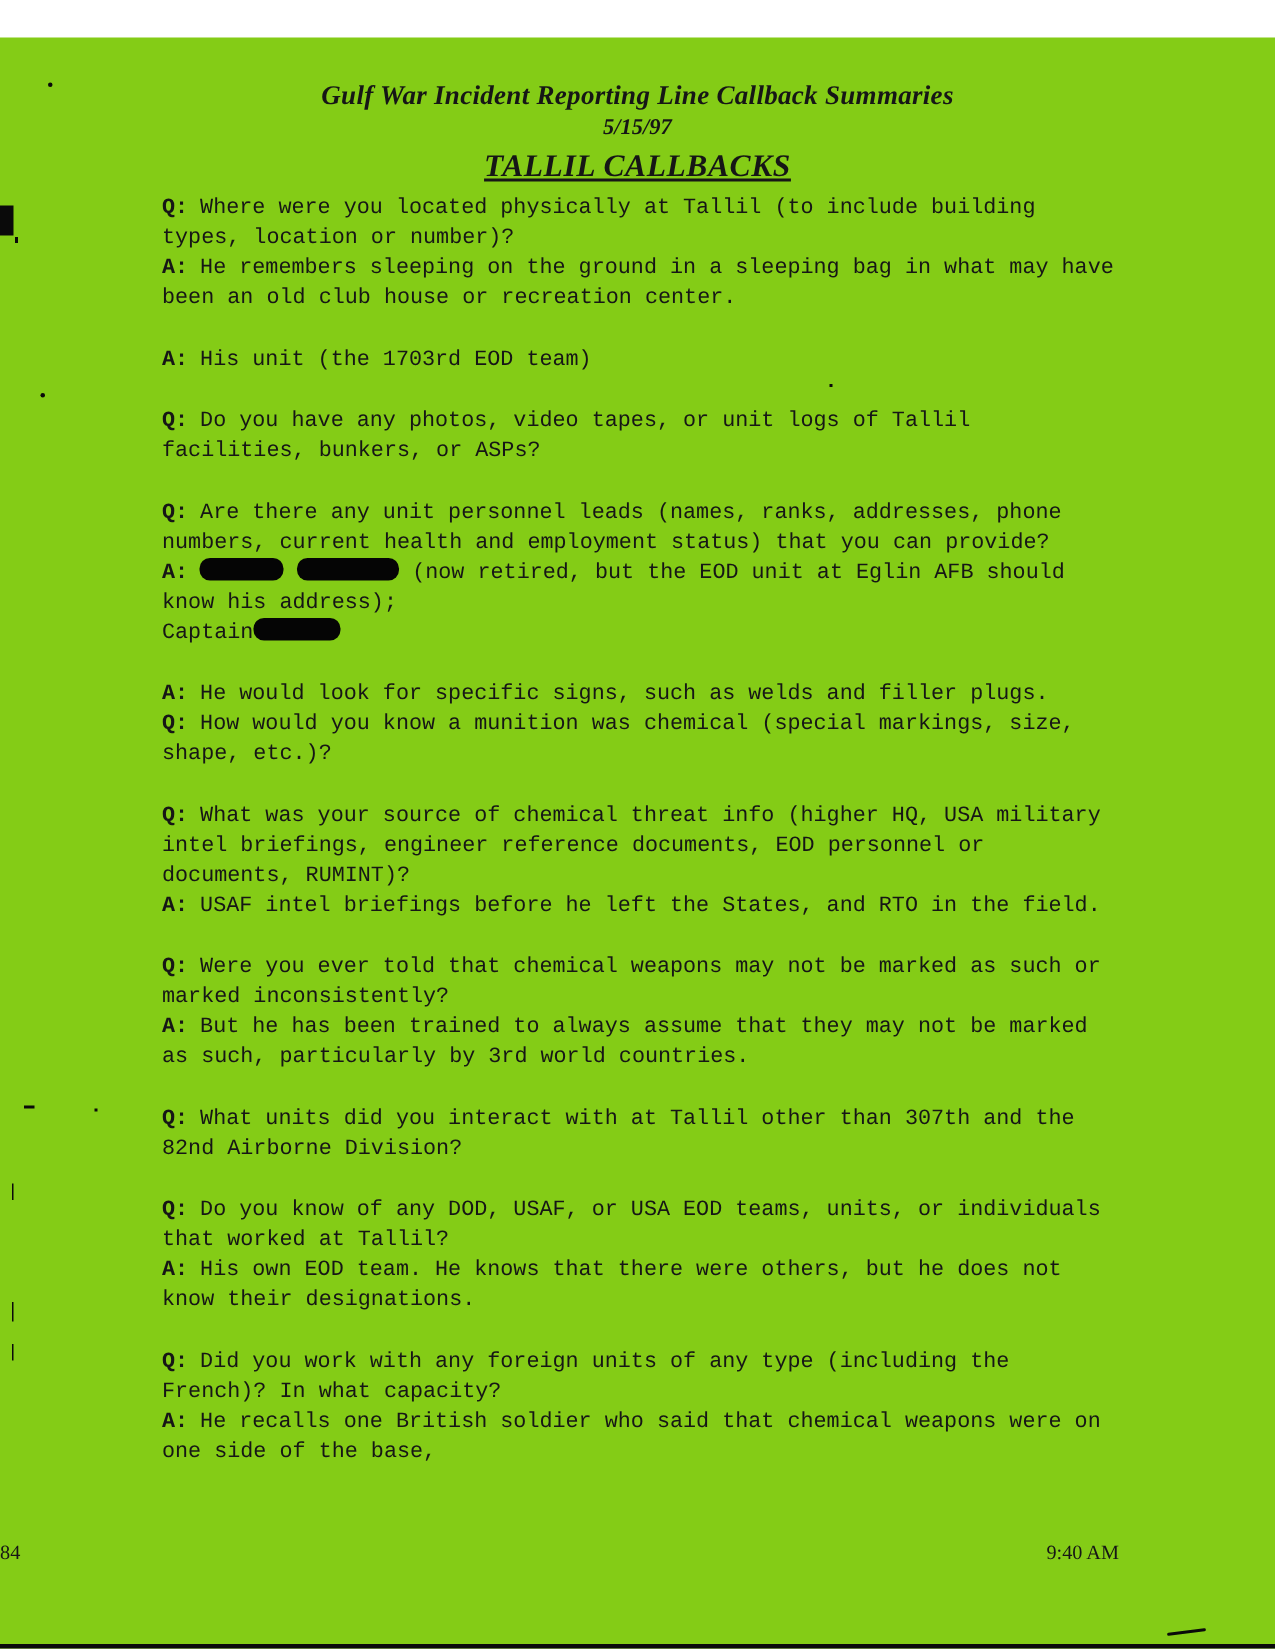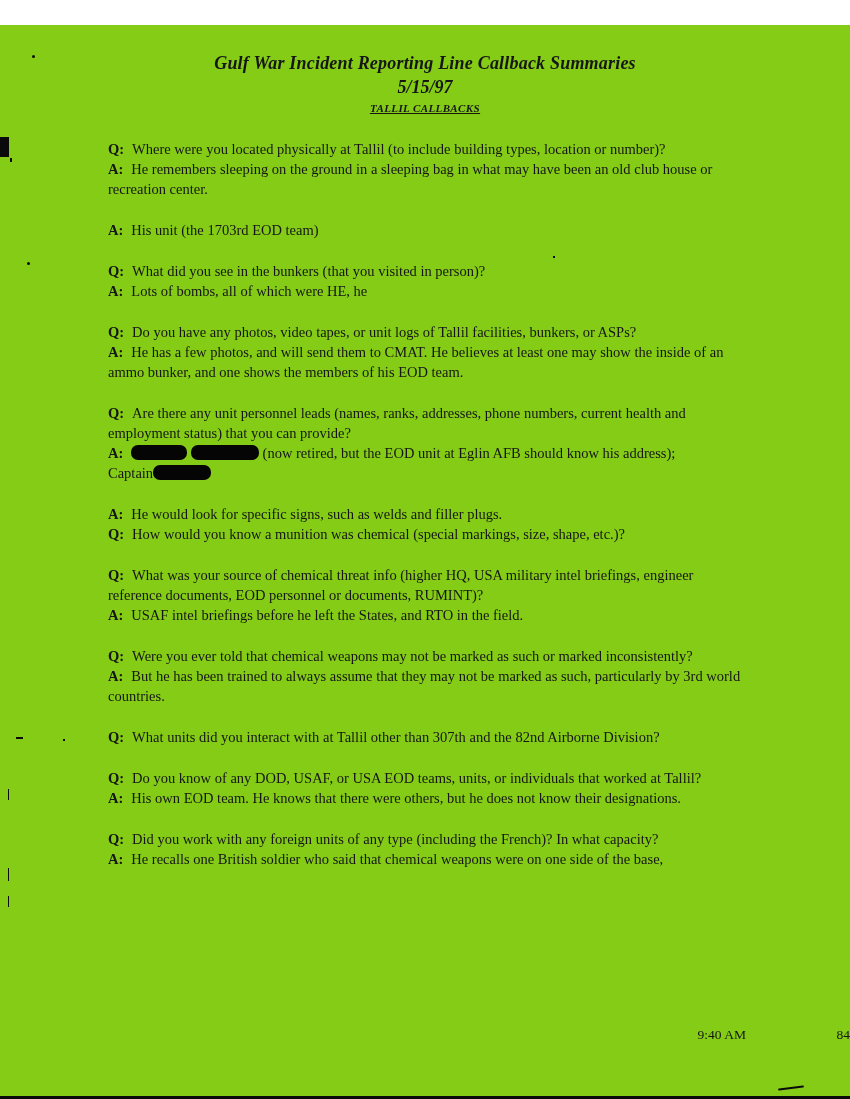--- a/index.html
+++ b/index.html
@@ -6,34 +6,34 @@
   html,body { width:850px; height:1099px; background:#ffffff; }
   .page {
     position:relative; width:850px; height:1099px;
     background:#84cc16; color:#161616;
     font-family:"Liberation Serif", serif;
     overflow:hidden;
     margin-top:25px;
   }
   .header { text-align:center; padding-top:28px; font-weight:bold; font-style:italic; }
   .doc-title { font-size:18px; letter-spacing:0.2px; }
-  .doc-date  { font-size:18px; margin-top:3px; }
-  .doc-subtitle { font-size:11px; margin-top:4px; text-decoration:underline; letter-spacing:0.4px; }
+  .doc-date  { font-size:15px; margin-top:3px; }
+  .doc-subtitle { font-size:21px; margin-top:4px; text-decoration:underline; letter-spacing:0.4px; }
 
-  .content { position:absolute; top:114px; left:108px; width:640px; }
+  .content { position:absolute; top:104px; left:108px; width:640px;font-family:Liberation Mono, monospace; }
   .qa-block { font-size:14.5px; line-height:20px; margin-bottom:21px; }
   .qa-line  { }
   .qa-label { font-weight:bold; margin-right:8px; }
   .redaction {
     display:inline-block; height:15px; background:#050505;
     border-radius:7px; vertical-align:-2px;
   }
 
   .footer { position:absolute; top:1002px; left:0; width:850px; height:20px; font-size:13.5px; }
-  .page-number { position:absolute; left:0; right:0; text-align:right; }
+  .page-number { position:absolute; left:0; right:0; text-align:left; }
   .time-stamp  { position:absolute; right:104px; top:0; }
 
   
   .art { position:absolute; background:#0a0a0a; }
   .art-left-block { left:0; top:112px; width:9px; height:20px; }
   .bar-bottom-1 { left:0; top:1071px; width:850px; height:9px; }
   .bar-bottom-2 { left:0; top:1085px; width:850px; height:6px; }
   .pen-mark { left:778px; top:1062px; width:26px; height:2px; transform:rotate(-7deg); border-radius:2px; }
   .speck-a { left:32px;  top:30px;  width:3px; height:3px; border-radius:50%; }
   .speck-b { left:10px;  top:133px; width:2px; height:4px; }
@@ -72,26 +72,21 @@
 
   <div class="content" id="qa-list">
       <div class="qa-block">
         <div class="qa-line"><span class="qa-label">Q:</span>Where were you located physically at Tallil (to include building types, location or number)?</div>
         <div class="qa-line"><span class="qa-label">A:</span>He remembers sleeping on the ground in a sleeping bag in what may have been an old club house or recreation center.</div>
       </div>
       <div class="qa-block">
         <div class="qa-line"><span class="qa-label">A:</span>His unit (the 1703rd EOD team)</div>
       </div>
       <div class="qa-block">
-        <div class="qa-line"><span class="qa-label">Q:</span>What did you see in the bunkers (that you visited in person)?</div>
-        <div class="qa-line"><span class="qa-label">A:</span>Lots of bombs, all of which were HE, he</div>
-      </div>
-      <div class="qa-block">
         <div class="qa-line"><span class="qa-label">Q:</span>Do you have any photos, video tapes, or unit logs of Tallil facilities, bunkers, or ASPs?</div>
-        <div class="qa-line"><span class="qa-label">A:</span>He has a few photos, and will send them to CMAT.  He believes at least one may show the inside of an ammo bunker, and one shows the members of his EOD team.</div>
       </div>
       <div class="qa-block">
         <div class="qa-line"><span class="qa-label">Q:</span>Are there any unit personnel leads (names, ranks, addresses, phone numbers, current health and employment status) that you can provide?</div>
         <div class="qa-line"><span class="qa-label">A:</span><span class="redaction" style="width: 56px;"></span> <span class="redaction" style="width: 68px;"></span> (now retired, but the EOD unit at Eglin AFB should know his address);<br>Captain<span class="redaction" style="width: 58px;"></span></div>
       </div>
       <div class="qa-block">
         <div class="qa-line"><span class="qa-label">A:</span>He would look for specific signs, such as welds and filler plugs.</div>
         <div class="qa-line"><span class="qa-label">Q:</span>How would you know a munition was chemical (special markings, size, shape, etc.)?</div>
       </div>
       <div class="qa-block">

